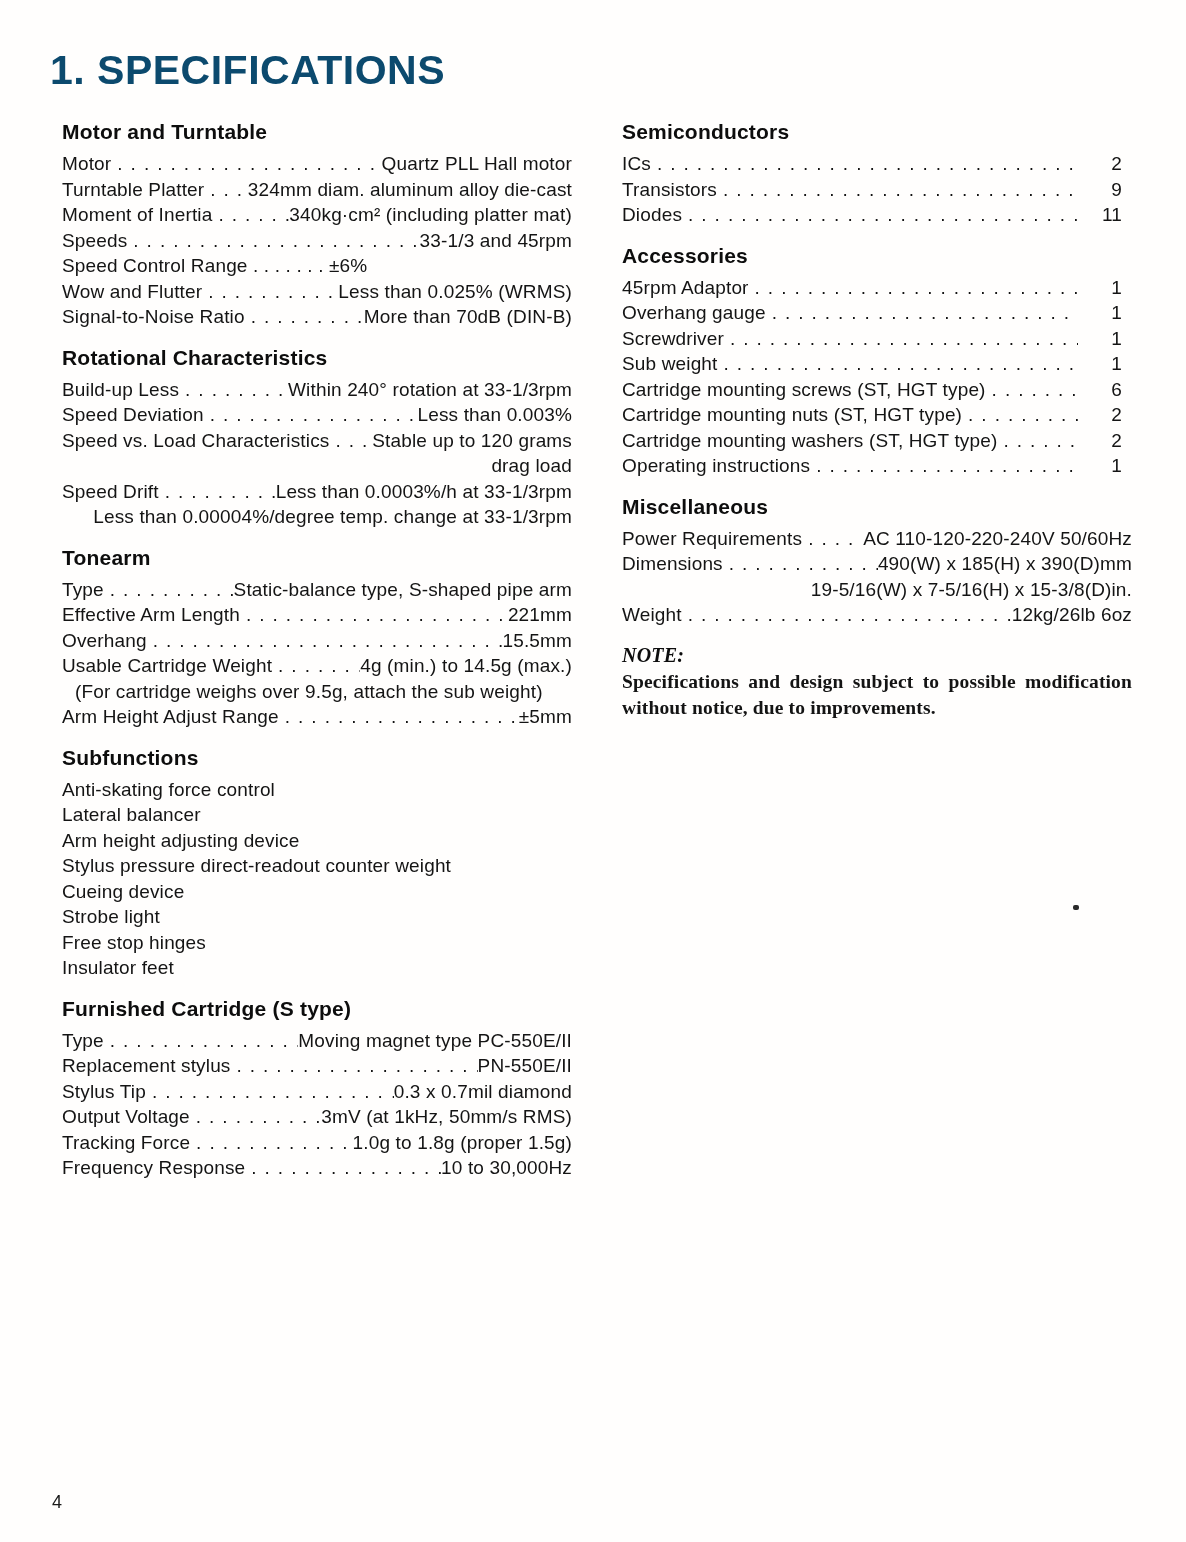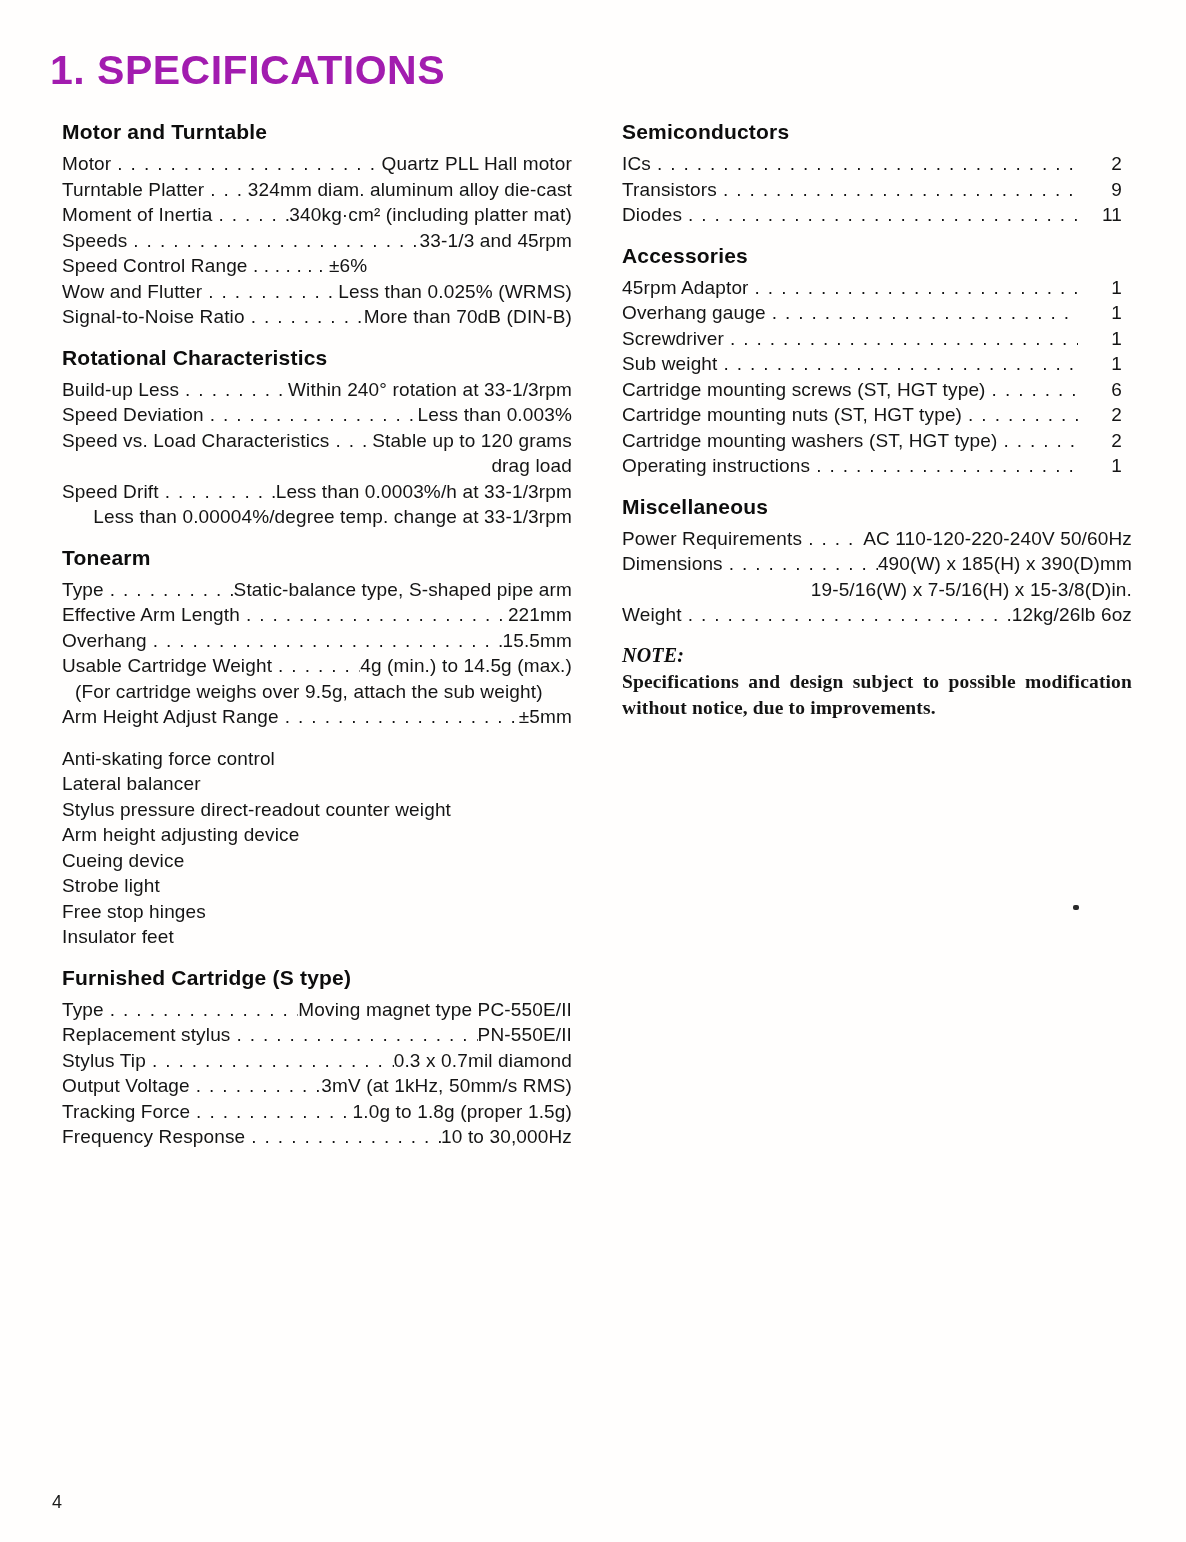--- a/index.html
+++ b/index.html
@@ -18,21 +18,21 @@
   }
   .page-title {
     position: absolute;
     top: 48px;
     left: 50px;
     margin: 0;
     font-size: 41px;
     line-height: 44px;
     font-weight: bold;
     letter-spacing: 0.5px;
-    color: #a21caf;
+    color: #0c4a6e;
   }
   .columns {
     position: absolute;
     top: 120px;
     left: 50px;
     width: 1070px;
     display: flex;
     gap: 50px;
     margin-left: 12px;
   }
@@ -192,24 +192,25 @@
             <span class="value">4g (min.) to 14.5g (max.)</span>
           </div>
           <div class="row indent">(For cartridge weighs over 9.5g, attach the sub weight)</div>
           <div class="row fill">
             <span class="label">Arm Height Adjust Range</span>
             <span class="leader"></span>
             <span class="value">±5mm</span>
           </div>
         </section>
         <section class="section">
+          <h3 class="section-heading">Subfunctions</h3>
           <div class="row plain">Anti-skating force control</div>
           <div class="row plain">Lateral balancer</div>
+          <div class="row plain">Arm height adjusting device</div>
           <div class="row plain">Stylus pressure direct-readout counter weight</div>
-          <div class="row plain">Arm height adjusting device</div>
           <div class="row plain">Cueing device</div>
           <div class="row plain">Strobe light</div>
           <div class="row plain">Free stop hinges</div>
           <div class="row plain">Insulator feet</div>
         </section>
         <section class="section">
           <h3 class="section-heading">Furnished Cartridge (S type)</h3>
           <div class="row fill">
             <span class="label">Type</span>
             <span class="leader"></span>

